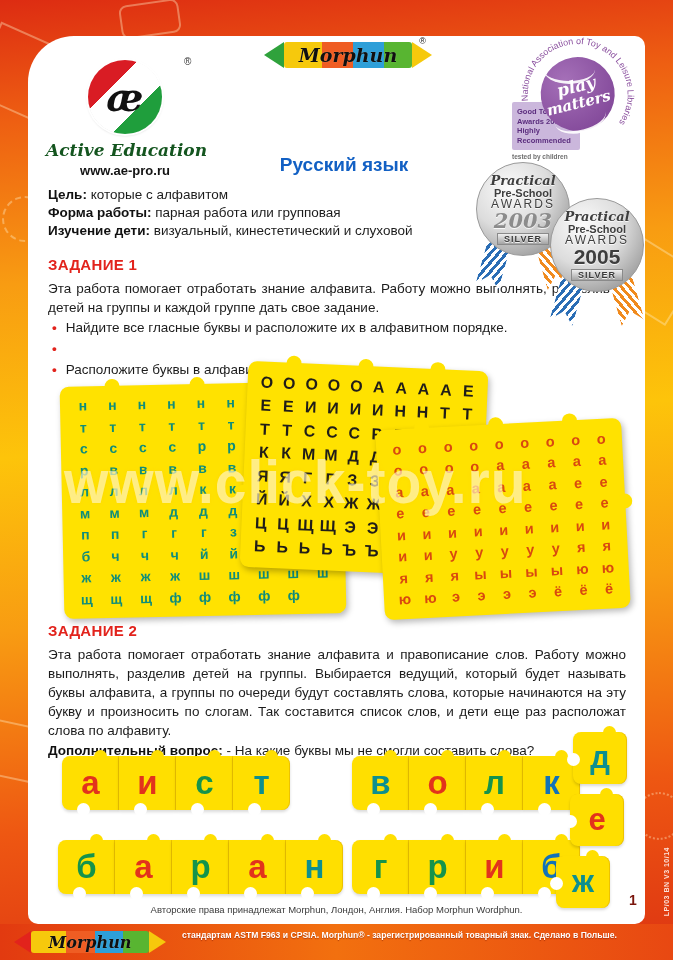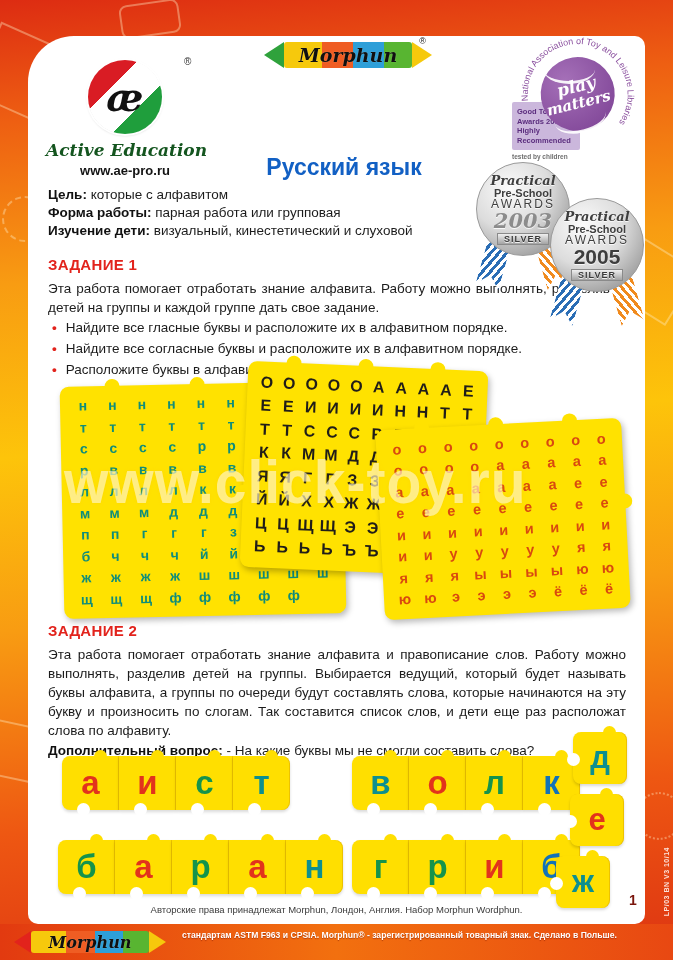--- a/index.html
+++ b/index.html
@@ -49,21 +49,21 @@
      border-radius:8px;display:flex;align-items:center;justify-content:center;
      box-shadow:0 2px 4px rgba(0,0,0,.18);}
   .banner .knob{position:absolute;width:18px;height:18px;border-radius:50%;background:#ffd900;}
   .k1{top:-9px;left:20%;} .k2{top:-9px;left:47%;} .k3{top:-9px;left:74%;}
   .banner .notch{position:absolute;width:18px;height:18px;border-radius:50%;background:#fff;}
   .n1{bottom:-9px;left:30%;} .n2{bottom:-9px;left:57%;} .n3{bottom:-9px;left:84%;}
   .k4{right:-9px;top:38%;}
   .banner-text{font-size:42px;font-weight:bold;letter-spacing:1px;line-height:1;}
   .banner-text .pre{color:#e2231c;}
   .rus{position:absolute;left:168px;top:118px;width:296px;text-align:center;
-       font-size:23px;font-weight:bold;color:#1260c4;}
+       font-size:19px;font-weight:bold;color:#1260c4;}
   
   .pm{position:absolute;left:492px;top:0px;width:116px;height:120px;transform:rotate(-8deg);z-index:3;}
   .pm svg{position:absolute;inset:0;}
   .pm-circle{position:absolute;left:21px;top:21px;width:74px;height:74px;border-radius:50%;
      background:radial-gradient(circle at 35% 30%,#a briefly,#8a4f9e);
      background:radial-gradient(circle at 35% 30%,#a570b8,#7a3f92);
      display:flex;flex-direction:column;align-items:center;justify-content:center;color:#fff;
      font-family:"DejaVu Serif",serif;font-style:italic;font-weight:bold;}
   .pm-arc{position:absolute;width:70%;height:36%;border-bottom:3px solid rgba(255,255,255,.9);border-radius:50%;}
   .pm-a1{top:-4px;left:8%;transform:rotate(8deg);}
@@ -257,21 +257,20 @@
 
   <div class="task-h t1h">ЗАДАНИЕ 1</div>
   <div class="para p1">Эта работа помогает отработать знание алфавита. Работу можно выполнять, разделив детей на группы и каждой группе дать свое задание.</div>
   <div class="bullets">
     <div class="bl">
         <span class="dot">•</span>
         <span>Найдите все гласные буквы и расположите их в алфавитном порядке.</span>
       </div>
     <div class="bl">
         <span class="dot">•</span>
-        <span>Найдите все согласные буквы и расположите их в алфавитном порядке.</span>
       </div>
     <div class="bl">
         <span class="dot">•</span>
         <span>Расположите буквы в алфавитном порядке.</span>
       </div>
   </div>
 
   <div class="boards">
     <div class="board b-left">
       <span class="knob bk1"></span>

